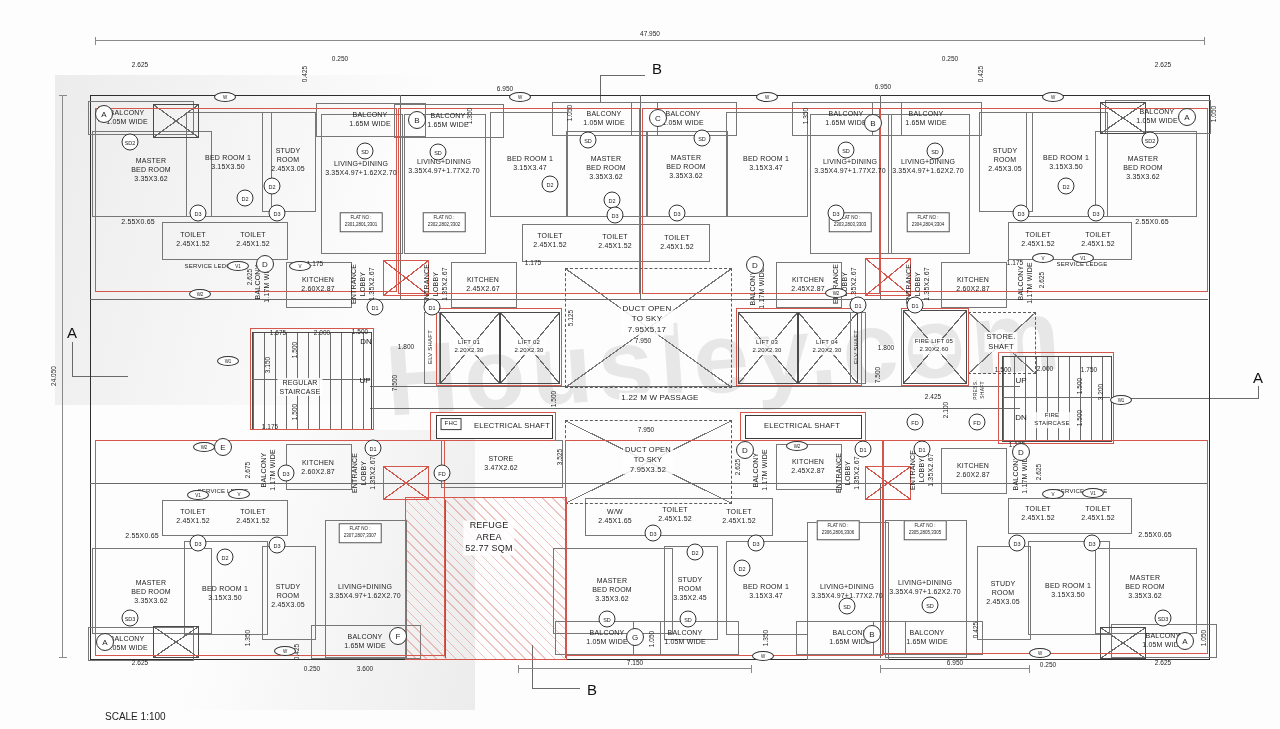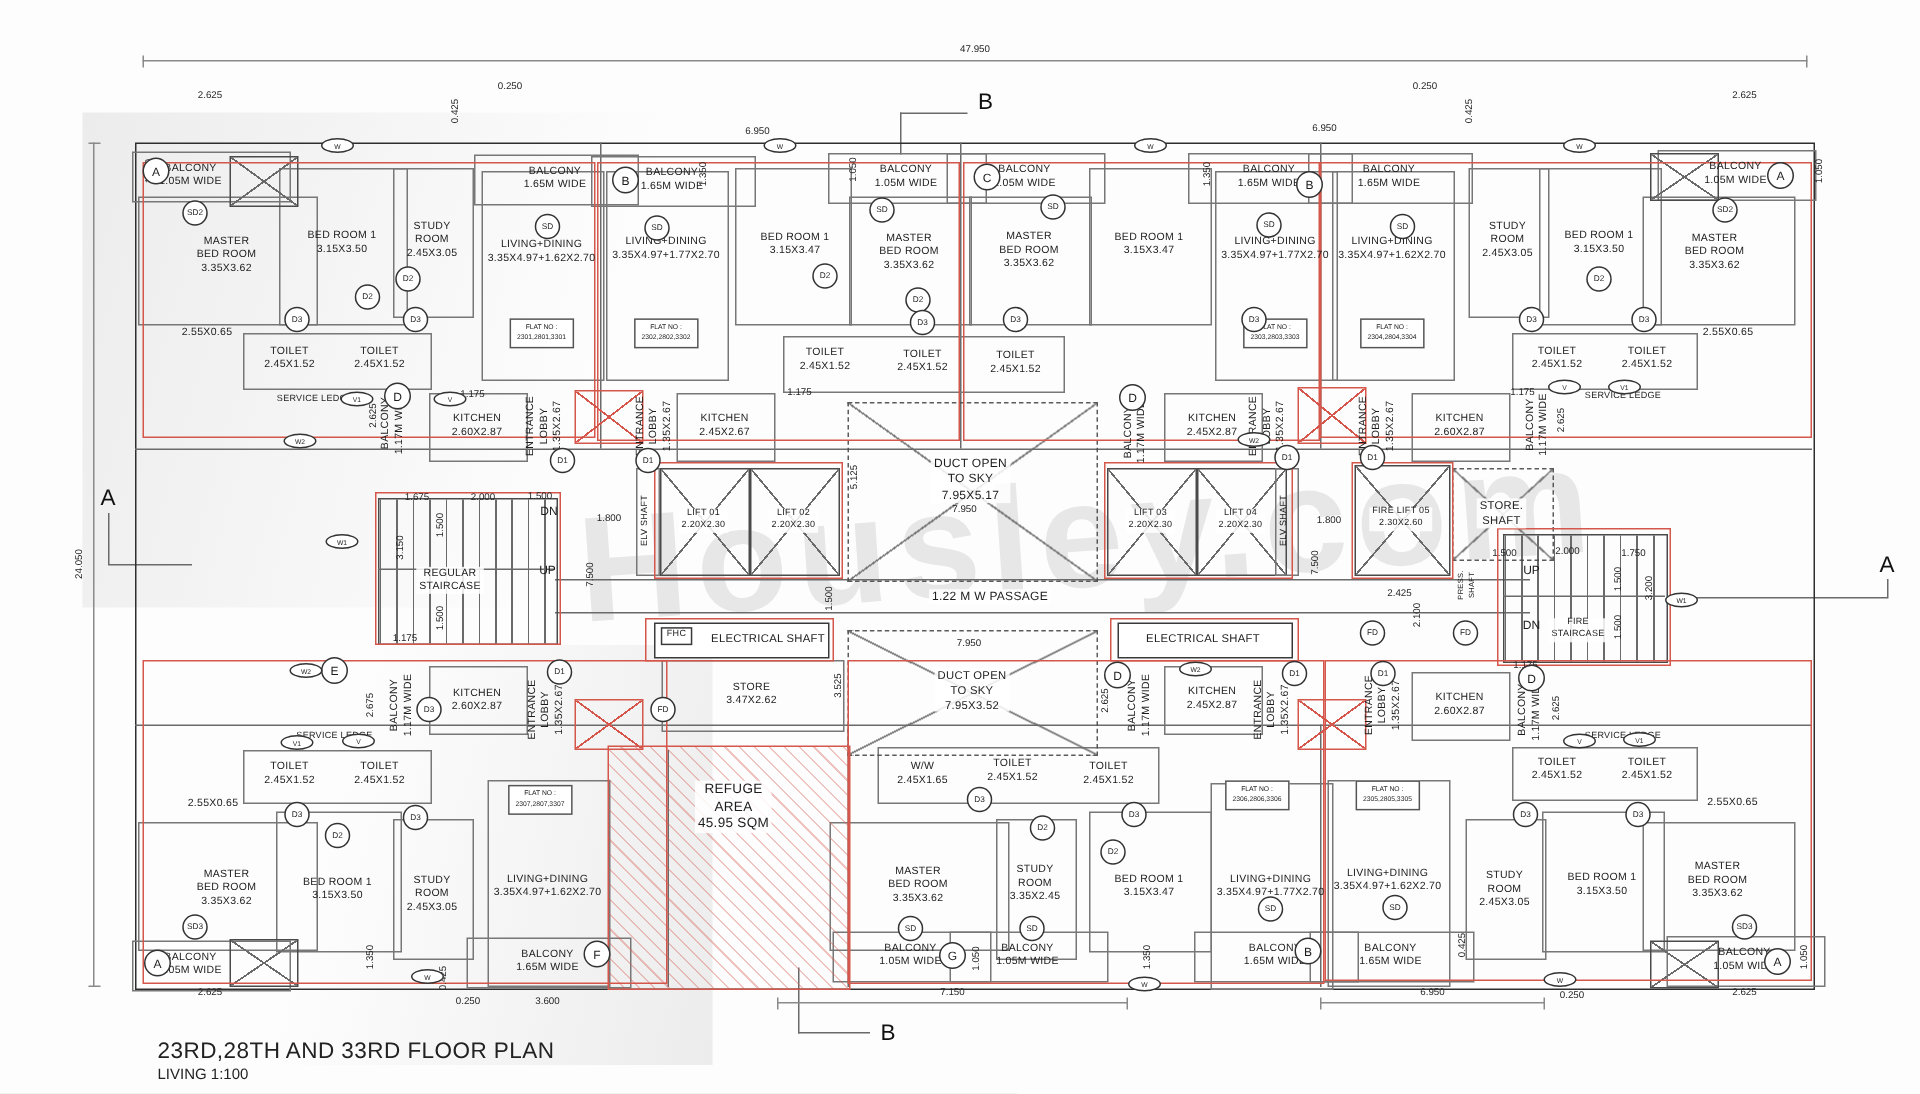--- a/index.html
+++ b/index.html
@@ -310,21 +310,21 @@
   <div class="ab lbl" style="left:512px;top:426px;font-size:7.5px;">ELECTRICAL SHAFT</div>
   <div class="ab lbl" style="left:802px;top:426px;font-size:7.5px;">ELECTRICAL SHAFT</div>
   <div class="ab dim" style="left:646px;top:429px;">7.950</div>
   <div class="ab lbl chip" style="left:648px;top:460px;font-size:7.5px;">DUCT OPEN
 TO SKY
 7.95X3.52</div>
   <div class="ab lbl" style="left:501px;top:463px;">STORE
 3.47X2.62</div>
   <div class="ab lbl chip" style="left:489px;top:538px;font-size:9px;">REFUGE
 AREA
-45.95 SQM</div>
+52.77 SQM</div>
   <div class="ab lbl chip" style="left:1052px;top:420px;font-size:6px;">FIRE
 STAIRCASE</div>
   <div class="ab updn" style="left:1021px;top:380px;">UP</div>
   <div class="ab updn" style="left:1021px;top:417px;">DN</div>
 
   <div class="ab lbl" style="left:223px;top:492px;font-size:6px;">SERVICE LEDGE</div>
   <div class="ab lbl" style="left:193px;top:516px;">TOILET
 2.45X1.52</div>
   <div class="ab lbl" style="left:253px;top:516px;">TOILET
 2.45X1.52</div>
@@ -561,16 +561,15 @@
   <div class="ab oval" style="left:1121px;top:400px;">W1</div>
   <div class="ab oval" style="left:238px;top:266px;">V1</div>
   <div class="ab oval" style="left:300px;top:266px;">V</div>
   <div class="ab oval" style="left:1043px;top:258px;">V</div>
   <div class="ab oval" style="left:1083px;top:258px;">V1</div>
   <div class="ab oval" style="left:198px;top:495px;">V1</div>
   <div class="ab oval" style="left:239px;top:494px;">V</div>
   <div class="ab oval" style="left:1053px;top:494px;">V</div>
   <div class="ab oval" style="left:1093px;top:493px;">V1</div>
 
-  <div class="ab title" style="left:105px;top:692px;">23RD,28TH AND 33RD FLOOR PLAN</div>
-  <div class="ab scale" style="left:105px;top:711px;">LIVING 1:100</div>
+  <div class="ab scale" style="left:105px;top:711px;">SCALE 1:100</div>
 
 </div>
 
 </body></html>

